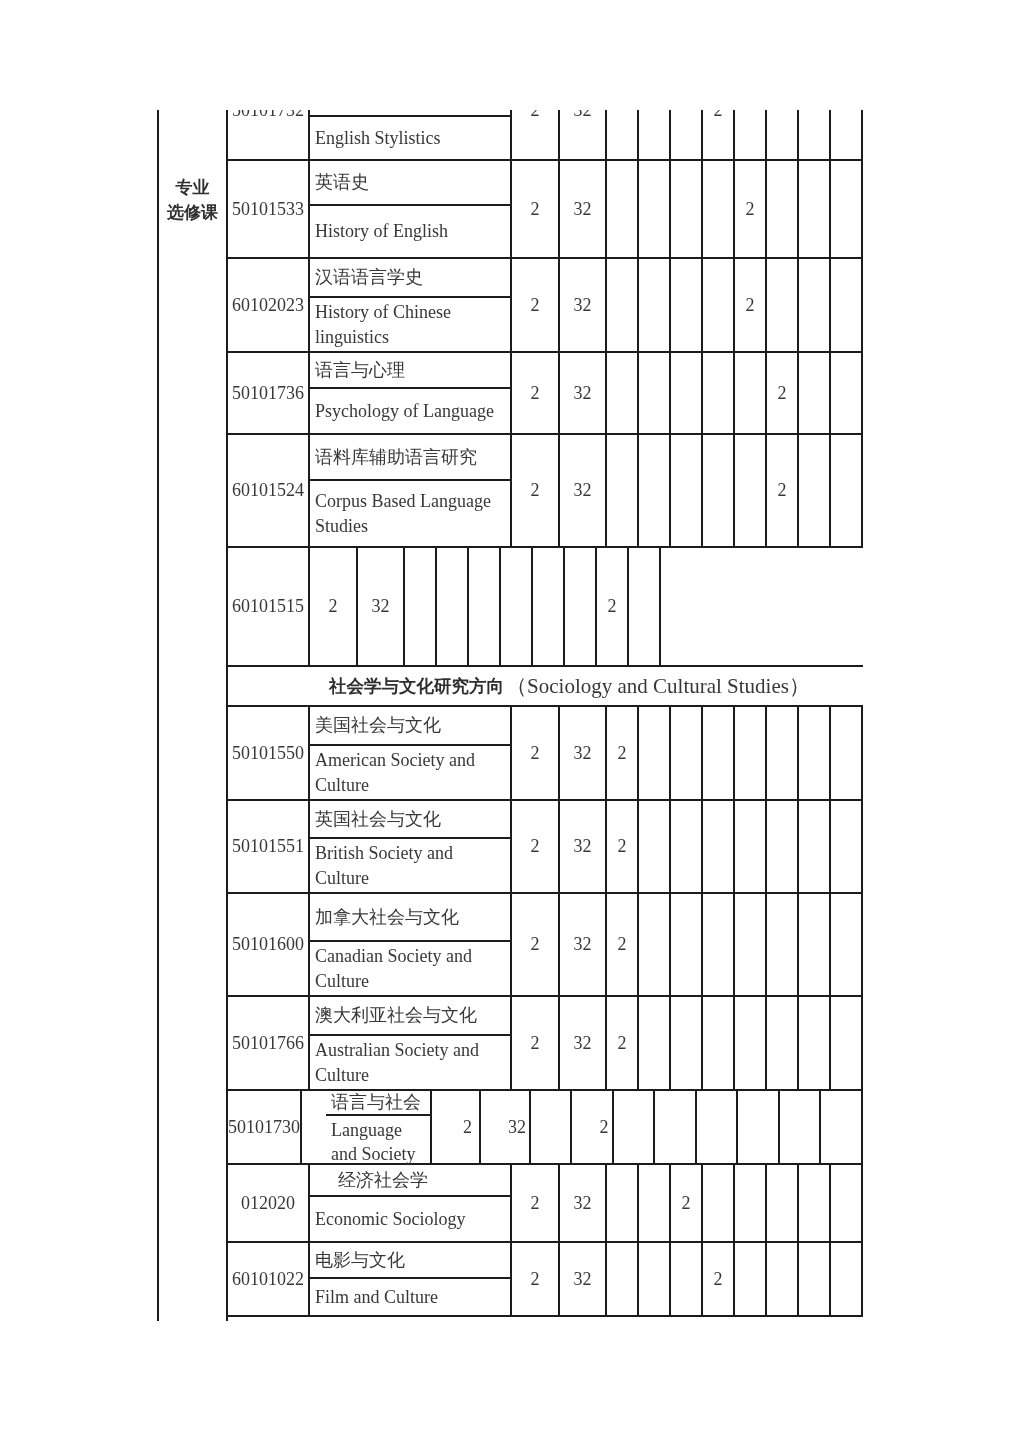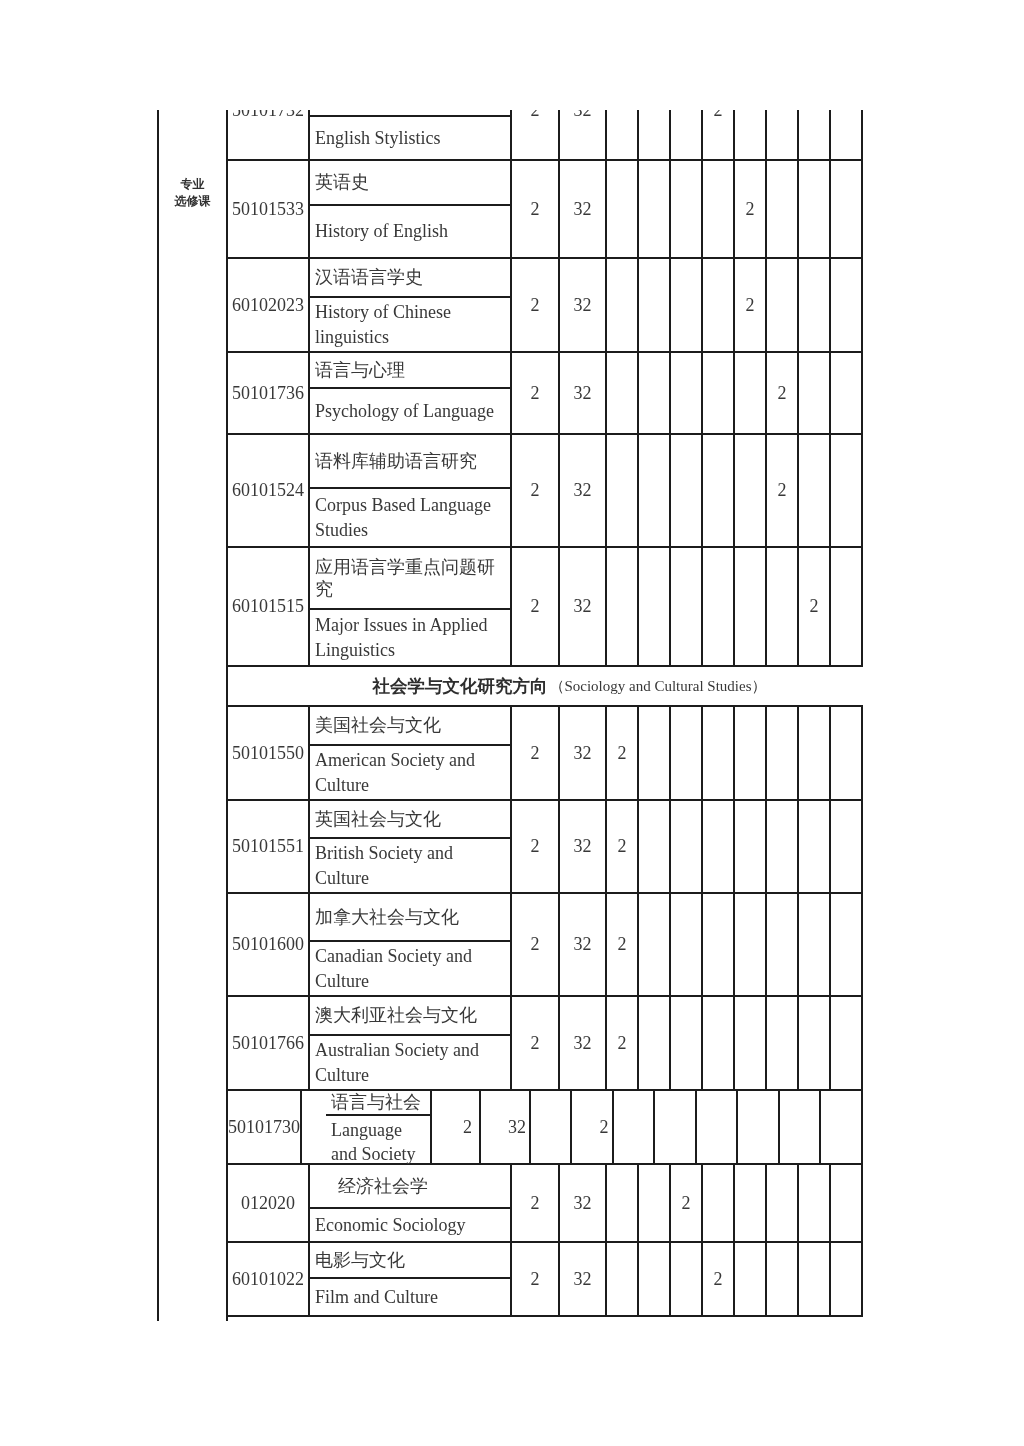--- a/index.html
+++ b/index.html
@@ -28,21 +28,21 @@
     border-left:2px solid #1c1c1c;
     border-right:2px solid #1c1c1c;
     position:relative;
     background:#ffffff;
   }
   .cat-label{
     position:absolute;top:115px;left:0;right:0;
     text-align:center;
     font-family:"Liberation Sans","DejaVu Sans",sans-serif;
     font-weight:bold;
-    font-size:12px;line-height:1.45;
+    font-size:17px;line-height:1.45;
     color:#303030;
   }
   
   .rows-col{width:635px;display:flex;flex-direction:column;}
   .row{
     box-sizing:border-box;
     display:flex;
     border-bottom:2px solid #1c1c1c;
     background:#ffffff;
   }
@@ -76,21 +76,21 @@
   .sem-cell{width:32px;}
   
   .section-row{
     align-items:center;justify-content:center;
     gap:2px;
   }
   .sec-zh{
     font-family:"Liberation Sans","DejaVu Sans",sans-serif;
     font-weight:bold;font-size:17.5px;color:#2e2e2e;
   }
-  .sec-en{font-size:15px;color:#383838;}
+  .sec-en{font-size:21px;color:#383838;}
 </style>
 </head>
 <body>
 
 <div class="page">
   <div class="table-viewport">
     <div class="tbl">
 
       <div class="cat-col">
         <div class="cat-label">
@@ -164,40 +164,36 @@
             <div class="cell sem-cell"></div>
             <div class="cell sem-cell"></div>
             <div class="cell sem-cell"></div>
             <div class="cell sem-cell">2</div>
             <div class="cell sem-cell"></div>
             <div class="cell sem-cell"></div>
           </div>
           <div class="row course-row" style="height: 113px;">
     <div class="cell code-cell">60101524</div>
     <div class="cell name-cell">
-      <div class="zh-sub" style="height: 54px;">语料库辅助语言研究</div>
+      <div class="zh-sub" style="height: 46px;">语料库辅助语言研究</div>
       <div class="en-sub">Corpus Based Language Studies</div>
     </div>
     <div class="cell credits-cell">2</div>
     <div class="cell hours-cell">32</div>
   <div class="cell sem-cell"></div>
             <div class="cell sem-cell"></div>
             <div class="cell sem-cell"></div>
             <div class="cell sem-cell"></div>
             <div class="cell sem-cell"></div>
             <div class="cell sem-cell">2</div>
             <div class="cell sem-cell"></div>
             <div class="cell sem-cell"></div>
           </div>
           <div class="row course-row" style="height: 119px;">
     <div class="cell code-cell">60101515</div>
-    <div class="cell name-cell">
-      <div class="zh-sub" style="height: 62px;">应用语言学重点问题研究</div>
-      <div class="en-sub">Major Issues in Applied Linguistics</div>
-    </div>
     <div class="cell credits-cell">2</div>
     <div class="cell hours-cell">32</div>
   <div class="cell sem-cell"></div>
             <div class="cell sem-cell"></div>
             <div class="cell sem-cell"></div>
             <div class="cell sem-cell"></div>
             <div class="cell sem-cell"></div>
             <div class="cell sem-cell"></div>
             <div class="cell sem-cell">2</div>
             <div class="cell sem-cell"></div>
@@ -287,21 +283,21 @@
             <div class="cell sem-cell"></div>
             <div class="cell sem-cell"></div>
             <div class="cell sem-cell"></div>
             <div class="cell sem-cell"></div>
             <div class="cell sem-cell"></div>
             <div class="cell sem-cell"></div>
           </div>
           <div class="row course-row" style="height: 78px;">
     <div class="cell code-cell">012020</div>
     <div class="cell name-cell">
-      <div class="zh-sub" style="height: 44px; padding-left: 28px;">经济社会学</div>
+      <div class="zh-sub" style="height: 32px; padding-left: 28px;">经济社会学</div>
       <div class="en-sub">Economic Sociology</div>
     </div>
     <div class="cell credits-cell">2</div>
     <div class="cell hours-cell">32</div>
   <div class="cell sem-cell"></div>
             <div class="cell sem-cell"></div>
             <div class="cell sem-cell">2</div>
             <div class="cell sem-cell"></div>
             <div class="cell sem-cell"></div>
             <div class="cell sem-cell"></div>

